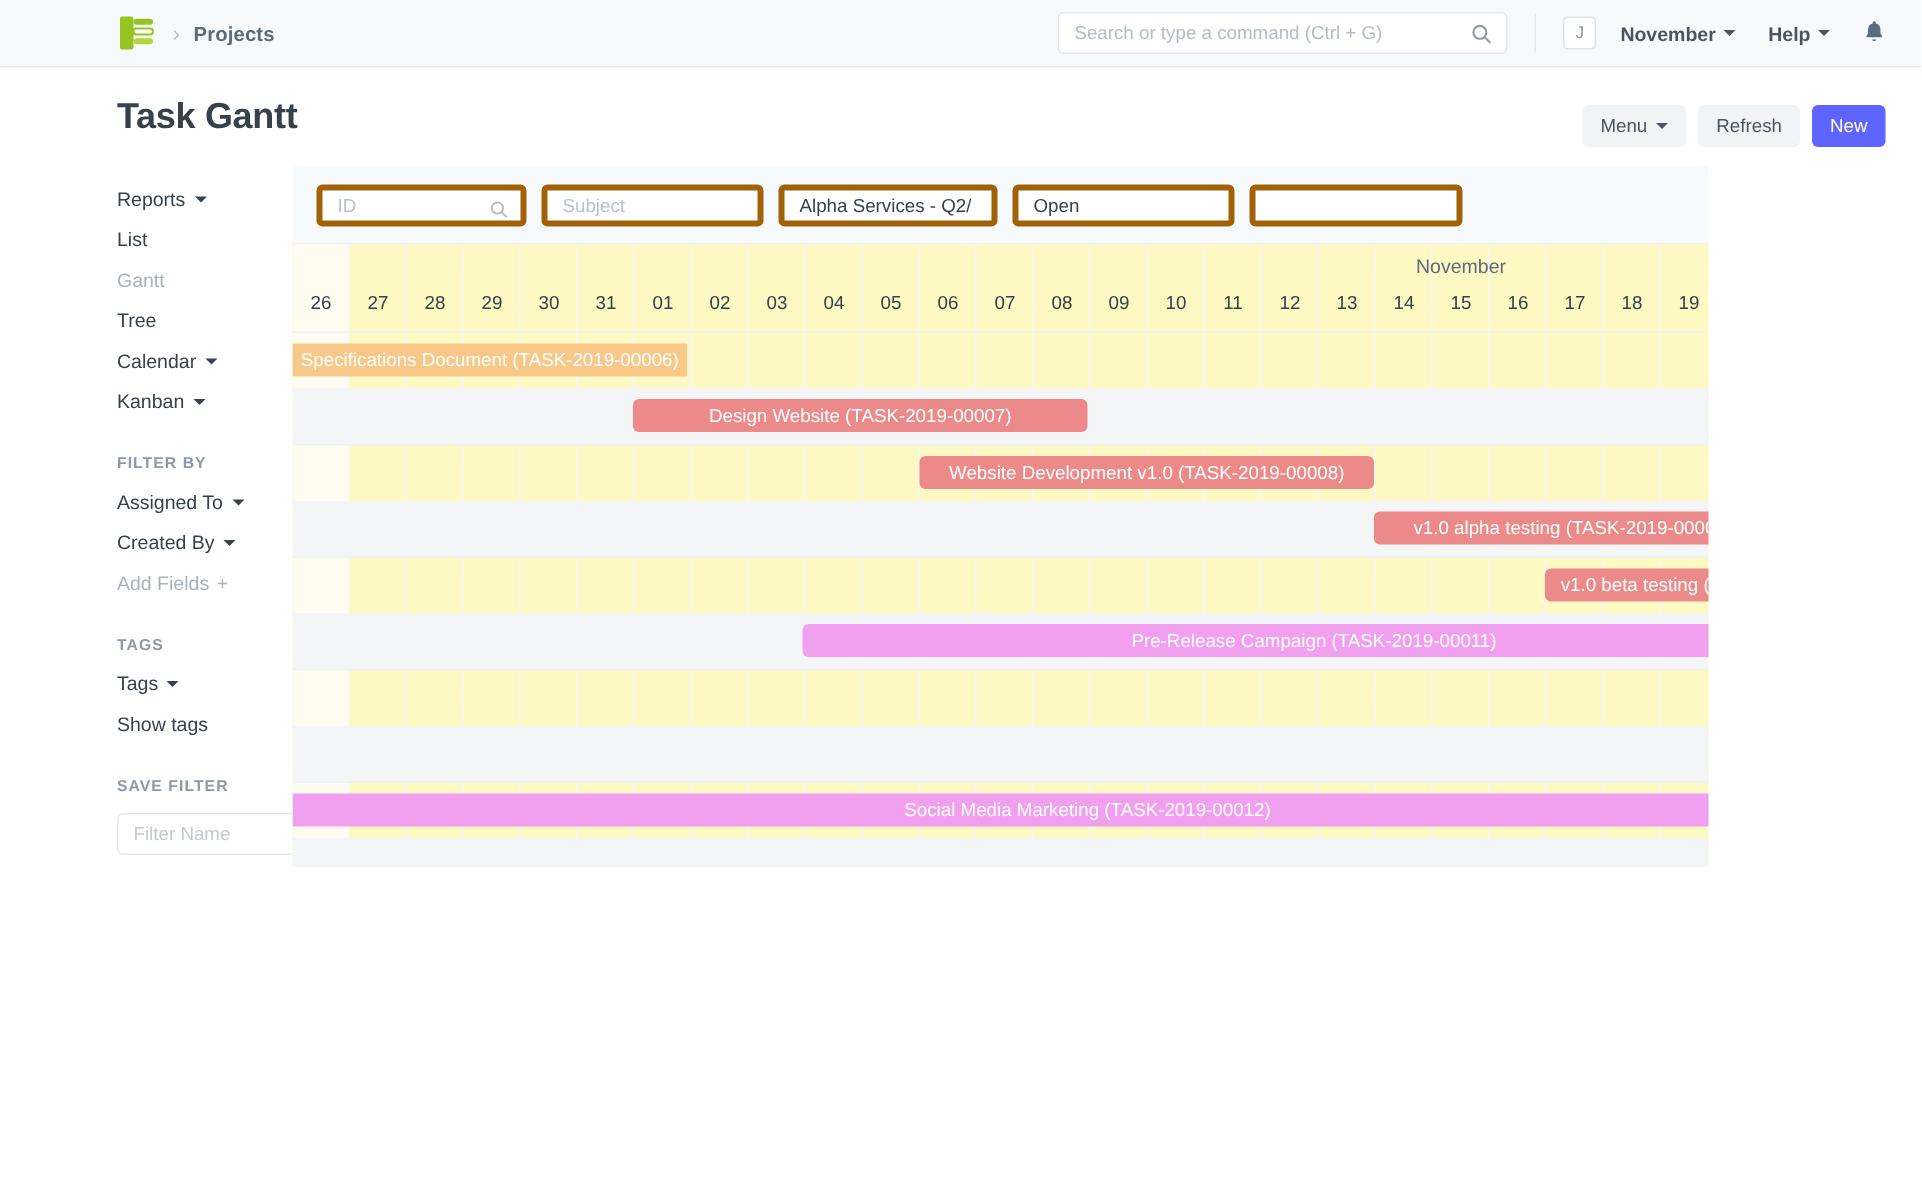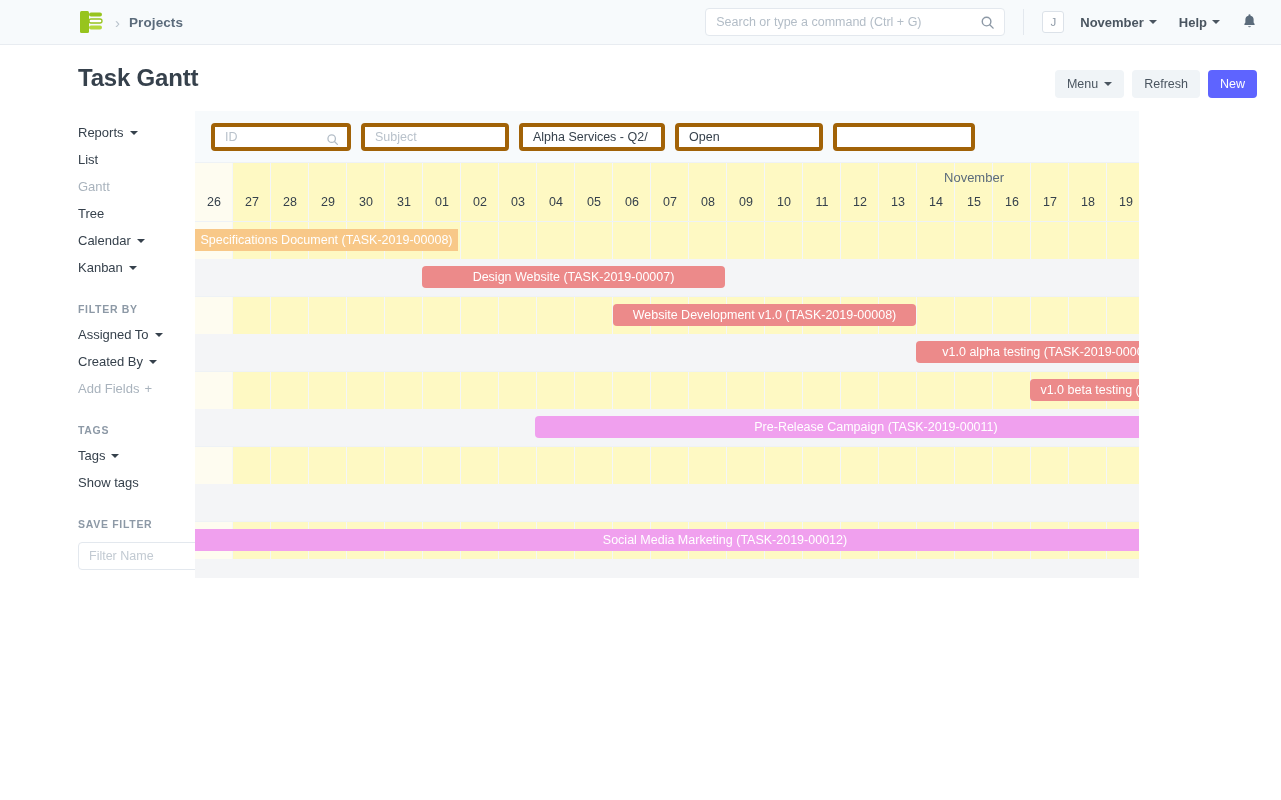--- a/index.html
+++ b/index.html
@@ -382,21 +382,21 @@
               <div class="gday" style="left: 684px;">13</div>
               <div class="gday" style="left: 722px;">14</div>
               <div class="gday" style="left: 760px;">15</div>
               <div class="gday" style="left: 798px;">16</div>
               <div class="gday" style="left: 836px;">17</div>
               <div class="gday" style="left: 874px;">18</div>
               <div class="gday" style="left: 912px;">19</div>
             </div>
             <div class="grid-line" style="top: 58px;"></div>
             <div class="bar flat" style="left: 0px; width: 263px; top: 65.5px; background: rgb(248, 200, 136);">
-              <span class="bar-label">Specifications Document (TASK-2019-00008)</span>
+              <span class="bar-label">Specifications Document (TASK-2019-00006)</span>
             </div>
             <div class="bar" style="left: 227px; width: 303px; top: 103px; background: rgb(236, 138, 138);">
               <span class="bar-label">Design Website (TASK-2019-00007)</span>
             </div>
             <div class="bar" style="left: 418px; width: 303px; top: 140.5px; background: rgb(236, 138, 138);">
               <span class="bar-label">Website Development v1.0 (TASK-2019-00008)</span>
             </div>
             <div class="bar" style="left: 721px; width: 265px; top: 178px; background: rgb(236, 138, 138);">
               <span class="bar-label">v1.0 alpha testing (TASK-2019-00009)</span>
             </div>

